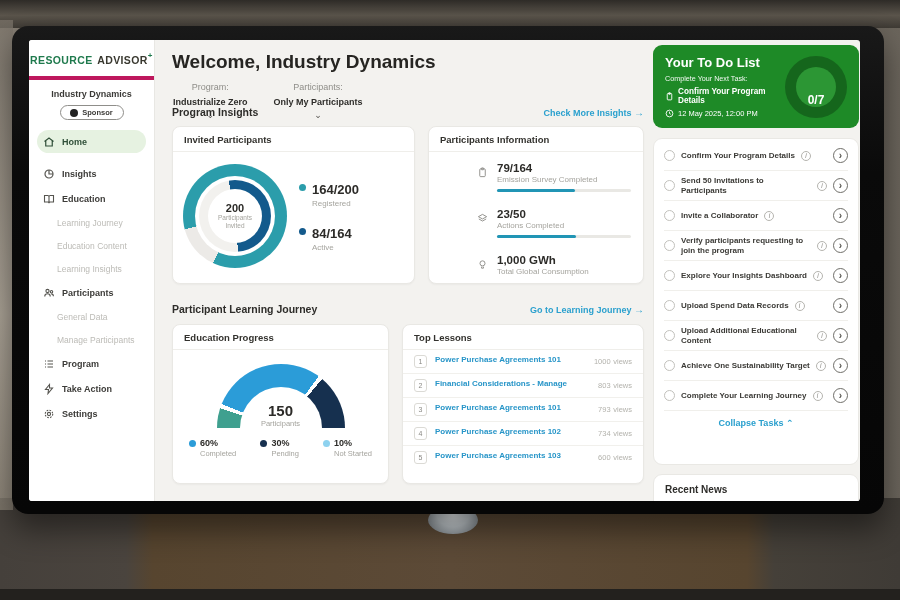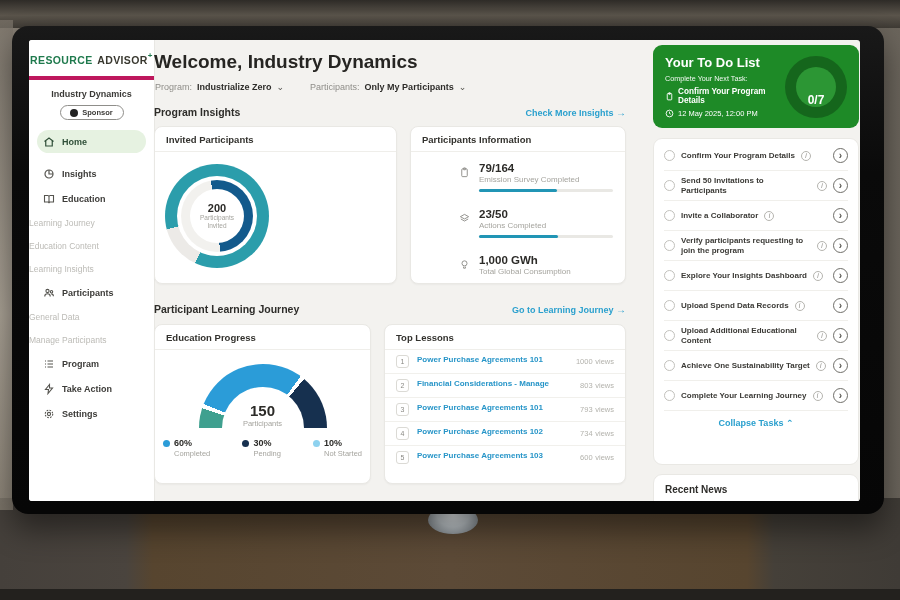--- a/index.html
+++ b/index.html
@@ -35,27 +35,27 @@
   .sponsor { margin:6px auto 0; width:64px; height:15px; border:1px solid #8f8e8a; border-radius:9px;
     display:flex; align-items:center; justify-content:center; gap:4px; font-size:7.5px; color:#3b3a37; font-weight:bold; }
   .sponsor .sdot { width:8px; height:8px; border-radius:50%; background:#222; }
   .nav { margin-top:10px; }
   .nav-item { display:flex; align-items:center; gap:7px; height:25px; padding:0 10px 0 14px;
     font-size:9px; font-weight:bold; color:#3d3c39; cursor:pointer; }
   .nav-item .nav-icon { width:12px; height:12px; color:#55544f; display:inline-flex; }
   .nav-item .nav-icon svg { width:12px; height:12px; }
   .nav-item.active { background:#e6f2e1; border-radius:13px; margin:8px 8px; padding:0 2px 0 6px; height:23px; color:#2f4f38; }
   .nav-item.active .nav-icon { color:#2f4f38; }
-  .nav-sub { display:flex; align-items:center; height:23px; font-size:8.5px; color:#bcbbb6; cursor:pointer; }
-
-  
-  .main { position:absolute; left:112px; top:0; width:492px; height:461px; }
+  .nav-sub { display:flex; align-items:center; height:23px; padding-left:28px; font-size:8.5px; color:#bcbbb6; cursor:pointer; }
+
+  
+  .main { position:absolute; left:130px; top:0; width:492px; height:461px; }
   .welcome { position:absolute; left:13px; top:11px; font-size:19px; font-weight:bold; color:#262522; }
   .filters { position:absolute; left:14px; top:42px; display:flex; align-items:center; gap:26px; }
-  .filter { display:flex; align-items:center; gap:5px; font-size:9px; }
+  .filter { display:flex; align-items:center; gap:5px; font-size:9px;flex-direction:column; }
   .flabel { color:#8f8e89; }
   .fvalue { color:#2e2d2a; font-weight:bold; }
   .fchev { color:#55544f; font-size:9px; line-height:6px; cursor:pointer; }
   .sec-row { position:absolute; left:13px; width:472px; display:flex; justify-content:space-between; align-items:center; }
   .sec-title { font-size:10.5px; font-weight:bold; color:#2e2d2a; }
   .sec-link { font-size:9px; font-weight:bold; color:#2aa0ce; cursor:pointer; }
   .sec-link .arr { font-size:10px; }
 
   .card { background:#fff; border:1px solid #e9e8e4; border-radius:8px; box-shadow:0 1px 2px rgba(0,0,0,.04); overflow:hidden; }
   .card-h { padding:7px 11px 6px; font-size:9.5px; font-weight:bold; color:#33322e; border-bottom:1px solid #efeeea; }
@@ -90,21 +90,21 @@
   .stat-val { font-size:11.5px; font-weight:bold; color:#2c2b28; }
   .stat-lab { font-size:8px; color:#a5a49e; margin-top:1px; }
   .bar { margin-top:5px; height:3px; border-radius:2px; background:#e9e8e4; position:relative; }
   .bar-fill { position:absolute; left:0; top:0; bottom:0; border-radius:2px; background:#2195b5; }
 
   .cards2 { position:absolute; left:13px; top:284px; width:472px; height:160px; display:flex; gap:13px; }
   .card-edu { width:217px; }
   .card-lessons { flex:1; }
 
   
-  .edu-body { padding:8px 2px 6px; }
+  .edu-body { padding:8px 10px 6px; }
   .gauge-wrap { position:relative; width:128px; height:64px; margin:6px auto 0; overflow:hidden; }
   .gauge-circle { position:absolute; left:0; top:0; width:128px; height:128px; border-radius:50%;
     background:conic-gradient(from 270deg,#3fa08f 0 18deg,#fff 18deg 22deg,#2b9cd8 22deg 126deg,#fff 126deg 130deg,#16304f 130deg 180deg,#ffffff 180deg 360deg); }
   .gauge-hole { position:absolute; left:23px; top:23px; width:82px; height:82px; border-radius:50%; background:#fff; }
   .gauge-center { position:absolute; left:0; right:0; bottom:0; text-align:center; }
   .g-val { font-size:15px; font-weight:bold; color:#2c2b28; }
   .g-lab { font-size:7.5px; color:#a5a49e; }
   .edu-legend { display:flex; justify-content:space-between; padding:10px 6px 0; }
   .eleg { font-size:9px; }
   .eleg-top { display:flex; align-items:center; gap:4px; font-weight:bold; color:#2c2b28; }
@@ -281,20 +281,36 @@
           <div class="card-h">Invited Participants</div>
           <div class="inv-body">
             <div class="donut">
               <div class="d-outer"></div>
               <div class="d-hole1"></div>
               <div class="d-inner"></div>
               <div class="d-hole2">
                 <span class="d-val">200</span>
                 <span class="d-lab">Participants</span>
                 <span class="d-lab">Invited</span>
+              </div>
+            </div>
+            <div class="inv-legend">
+              <div class="leg-item">
+                <span class="leg-dot dot-teal"></span>
+                <span>
+                  <span class="leg-val">164/200</span>
+                  <div class="leg-lab">Registered</div>
+                </span>
+              </div>
+              <div class="leg-item">
+                <span class="leg-dot dot-navy"></span>
+                <span>
+                  <span class="leg-val">84/164</span>
+                  <div class="leg-lab">Active</div>
+                </span>
               </div>
             </div>
           </div>
         </div>
 
         <div class="card card-pinfo">
           <div class="card-h">Participants Information</div>
           <div class="pi-body">
             <div class="stat">
               <span class="stat-icon"><svg viewBox="0 0 24 24" fill="none" stroke="currentColor" stroke-width="2">

